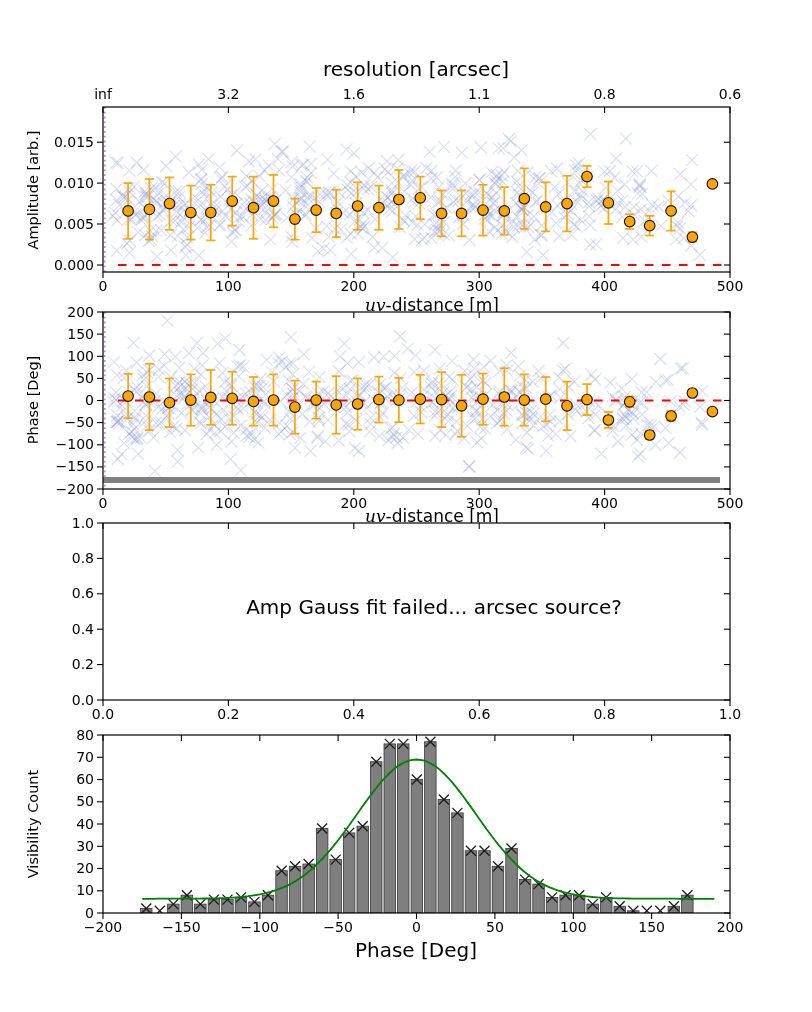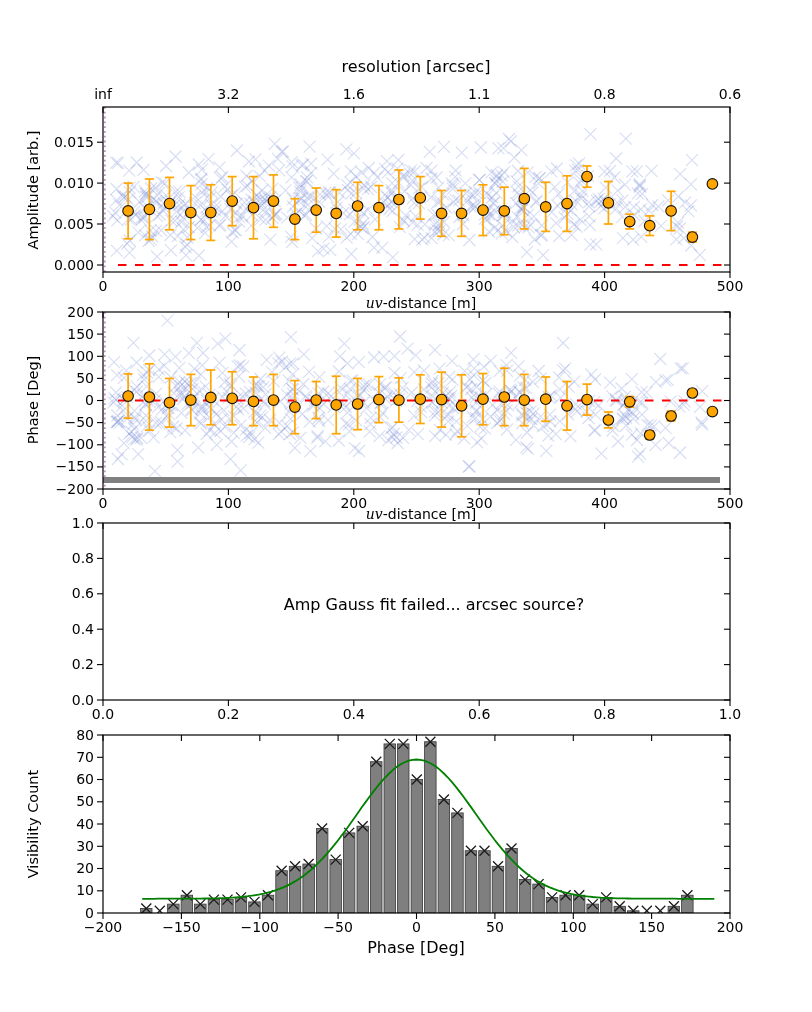--- a/index.html
+++ b/index.html
@@ -1,19 +1,19 @@
 <!DOCTYPE html>
 <html><head>
 <meta charset="utf-8">
 <style>
   html,body{margin:0;padding:0;background:#ffffff;}
   .fig{position:relative;width:812px;height:1012px;background:#ffffff;overflow:hidden;
        font-family:"DejaVu Sans","Liberation Sans",sans-serif;color:#000;}
-  .lbl{position:absolute;z-index:3;font-size:16px;white-space:nowrap;}
-  .uvlab{position:absolute;z-index:1;font-size:14px;white-space:nowrap;left:421px;transform:translateX(-50%);}
+  .lbl{position:absolute;z-index:3;font-size:20px;white-space:nowrap;}
+  .uvlab{position:absolute;z-index:1;font-size:17px;white-space:nowrap;left:432px;transform:translateX(-50%);}
   .uvlab .mi{font-family:"DejaVu Serif","Liberation Serif",serif;font-style:italic;}
   .ylab{position:absolute;z-index:3;font-size:14.5px;white-space:nowrap;
         transform:translate(-50%,-50%) rotate(-90deg);}
   .ctr{transform:translateX(-50%);}
   #svgwrap{position:absolute;left:0;top:0;z-index:2;}
 </style>
 </head>
 <body>
 
 <div class="fig">

